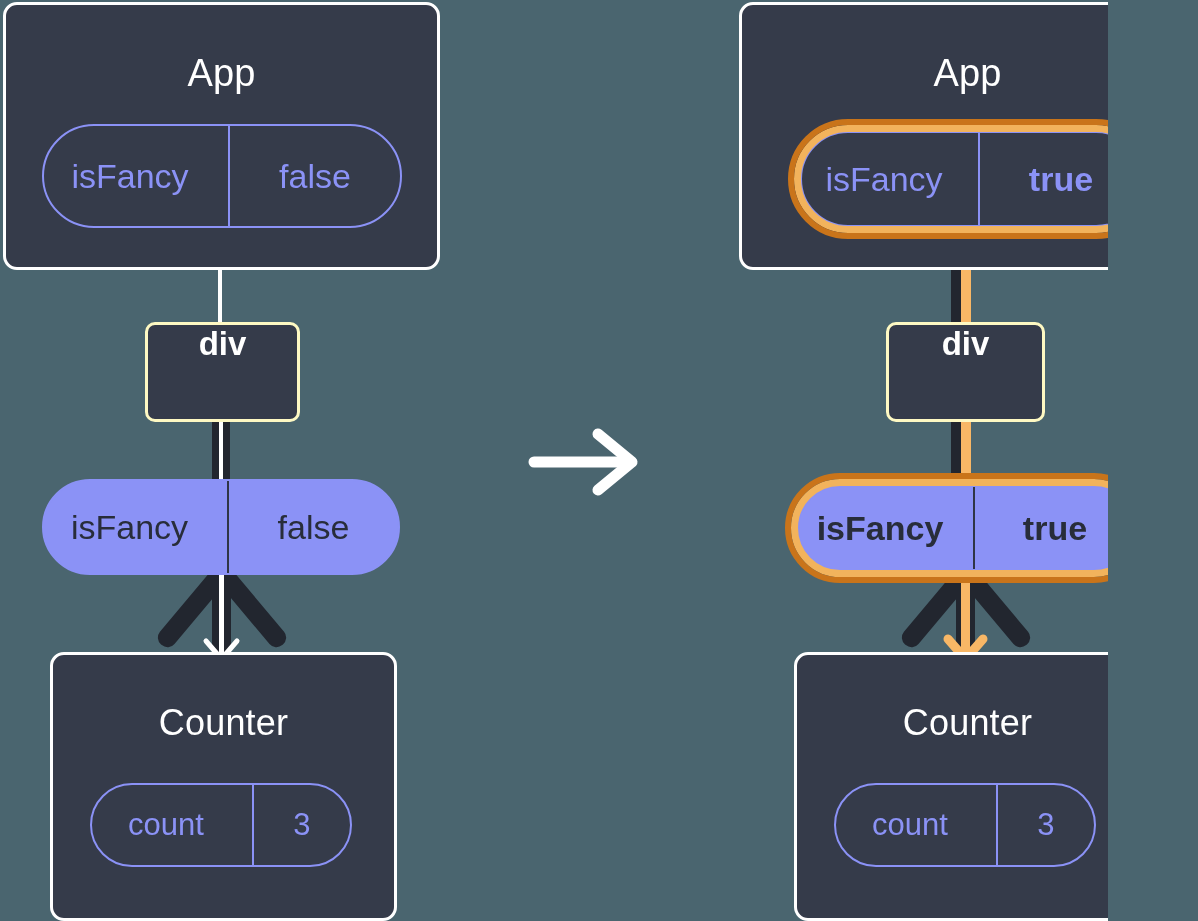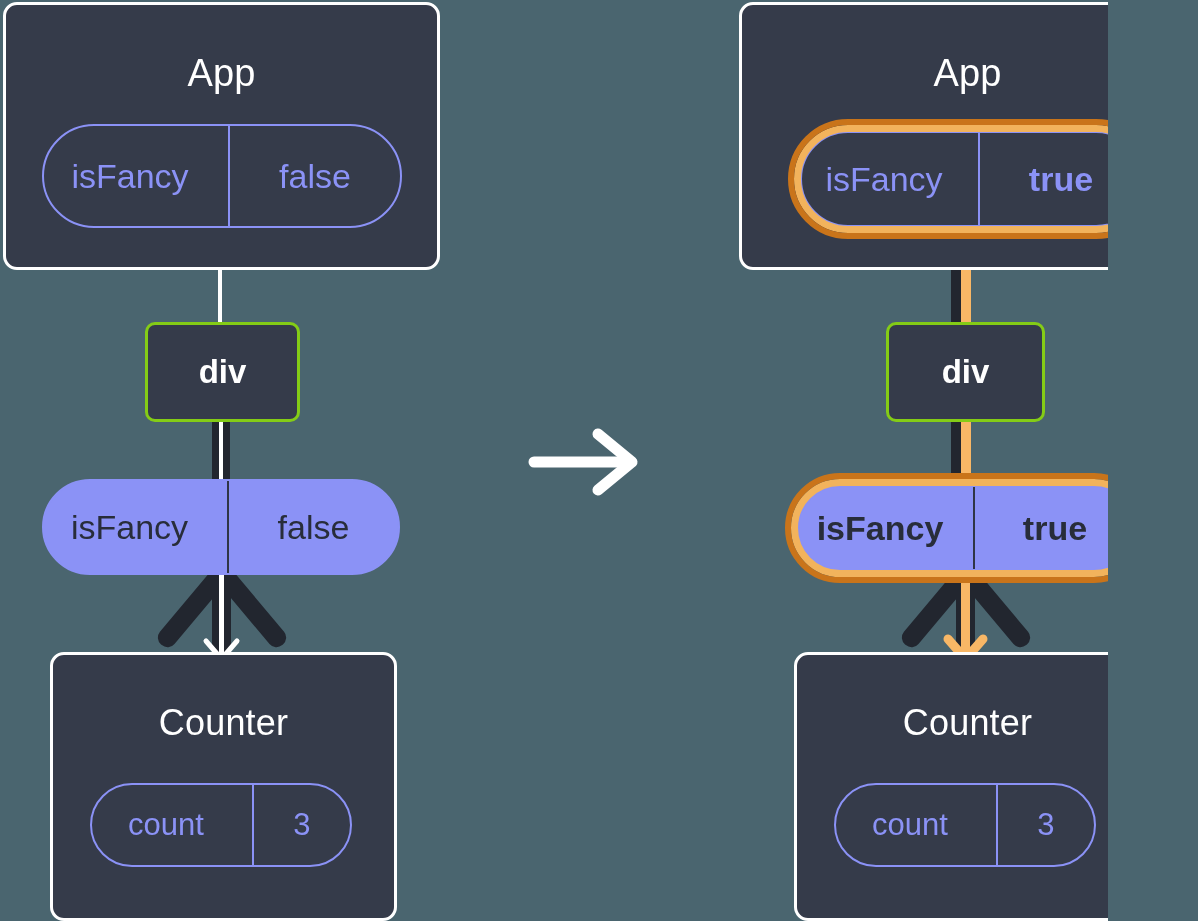--- a/index.html
+++ b/index.html
@@ -31,25 +31,24 @@
     text-align: center;
     color: #ffffff;
     font-size: 38px;
     font-weight: 400;
     letter-spacing: 0.2px;
     white-space: nowrap;
   }
   .small-box {
     position: absolute;
     background: #353b4a;
-    border: 3px solid #84cc16;
+    border: 3px solid #fef9c3;
     border-radius: 10px;
     box-sizing: border-box;
     display: flex;
-    align-items: center;
     justify-content: center;
   }
   .small-box-label {
     color: #ffffff;
     font-size: 33px;
     font-weight: 700;
     position: relative;
     z-index: 3;
   }
 

